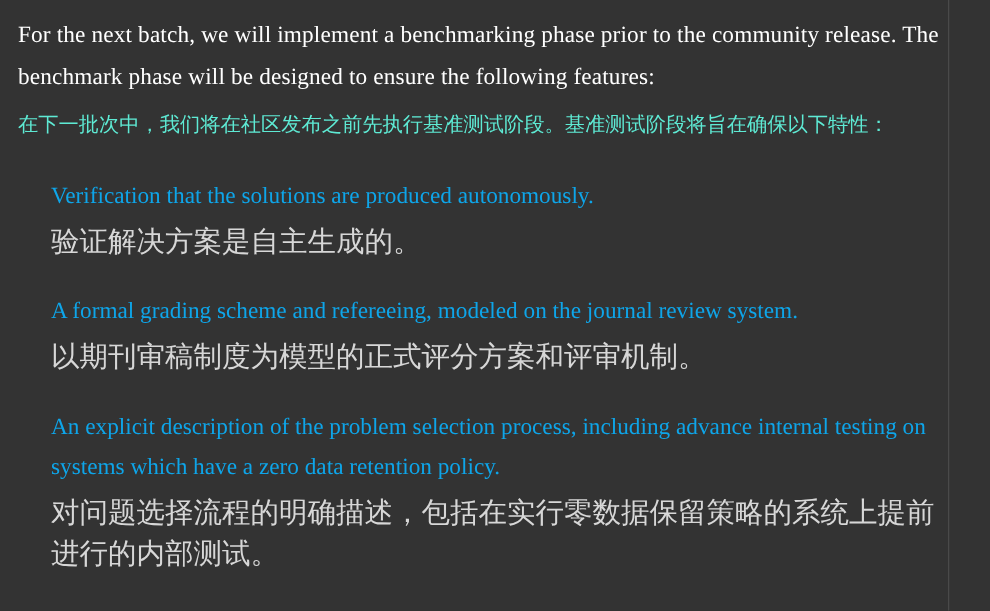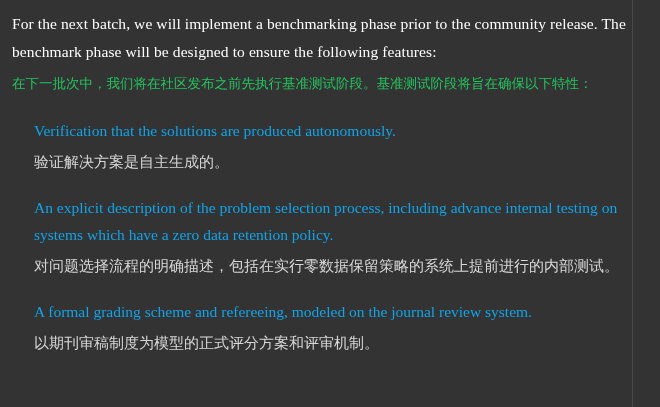--- a/index.html
+++ b/index.html
@@ -25,21 +25,21 @@
     font-family: "Liberation Serif", serif;
     font-size: 15.5px;
     line-height: 28px;
     color: #ffffff;
     letter-spacing: 0.1px;
   }
   .para-zh {
     font-family: "DejaVu Sans", sans-serif;
     font-size: 13.5px;
     line-height: 27px;
-    color: #22c55e;
+    color: #5eead4;
   }
   .intro-en {
     margin: 0 0 2px 0;
   }
   .intro-zh {
     margin: 4px 0 0 0;
   }
   .bullets {
     margin: 20px 0 0 0;
     padding: 0 0 0 22px;
@@ -51,22 +51,22 @@
     margin-bottom: 0;
   }
   .bullet-en {
     font-family: "Liberation Serif", serif;
     font-size: 15.5px;
     line-height: 27px;
     color: #0ea5e9;
     margin: 0;
   }
   .bullet-zh {
-    font-family: Liberation Serif, serif;
-    font-size: 15px;
+    font-family: Liberation Mono, monospace;
+    font-size: 19px;
     line-height: 27px;
     color: #d7d7d7;
     margin: 5px 0 0 0;
   }
   .right-rule {
     position: absolute;
     top: 0;
     right: 27px;
     width: 1px;
     height: 407px;
@@ -91,27 +91,27 @@
   <p class="para-zh intro-zh">在下一批次中，我们将在社区发布之前先执行基准测试阶段。基准测试阶段将旨在确保以下特性：</p>
 
   <div class="bullets">
 
     <div class="bullet-block">
       <p class="bullet-en">Verification that the solutions are produced autonomously.</p>
       <p class="bullet-zh">验证解决方案是自主生成的。</p>
     </div>
 
     <div class="bullet-block">
-      <p class="bullet-en">An explicit description of the problem selection process, including advance internal testing on systems which have a zero data retention policy.</p>
-      <p class="bullet-zh">对问题选择流程的明确描述，包括在实行零数据保留策略的系统上提前进行的内部测试。</p>
+      <p class="bullet-en">A formal grading scheme and refereeing, modeled on the journal review system.</p>
+      <p class="bullet-zh">以期刊审稿制度为模型的正式评分方案和评审机制。</p>
     </div>
 
     <div class="bullet-block">
-      <p class="bullet-en">A formal grading scheme and refereeing, modeled on the journal review system.</p>
-      <p class="bullet-zh">以期刊审稿制度为模型的正式评分方案和评审机制。</p>
+      <p class="bullet-en">An explicit description of the problem selection process, including advance internal testing on systems which have a zero data retention policy.</p>
+      <p class="bullet-zh">对问题选择流程的明确描述，包括在实行零数据保留策略的系统上提前进行的内部测试。</p>
     </div>
 
   </div>
 
   <div class="right-rule"></div>
   <div class="edge-strip"></div>
 
 </div>
 
 </body></html>

